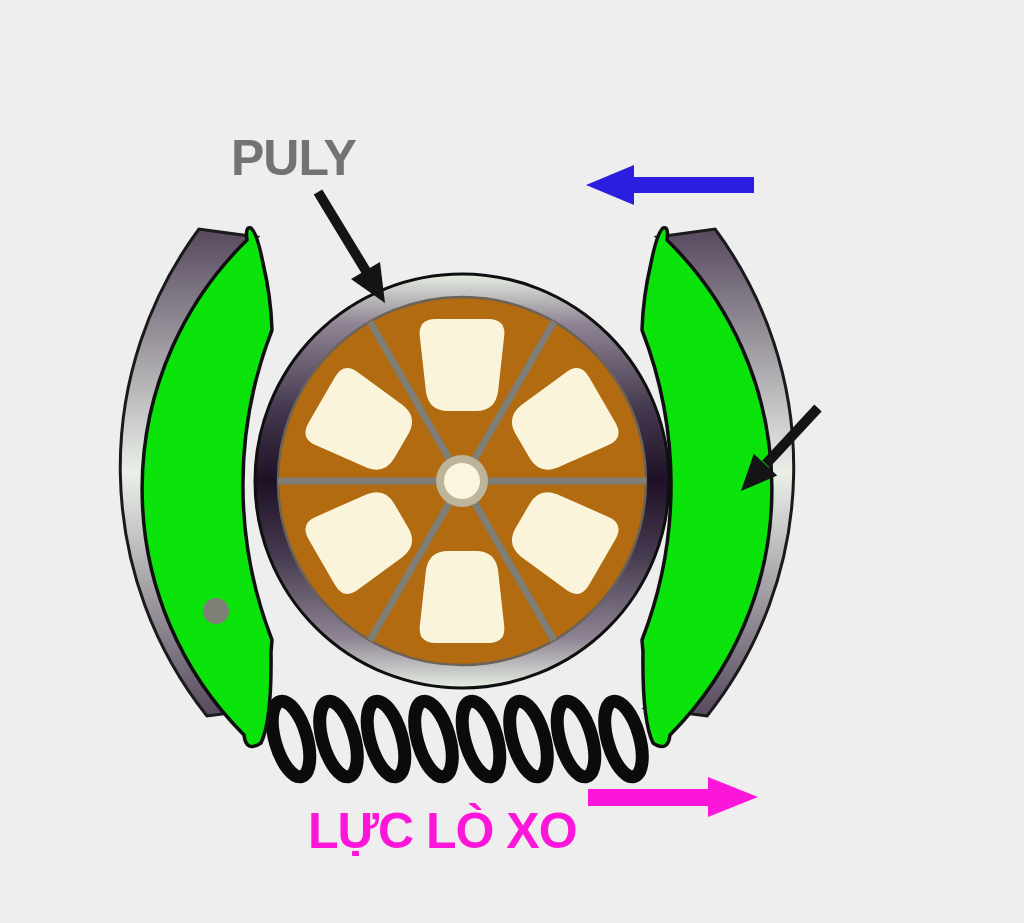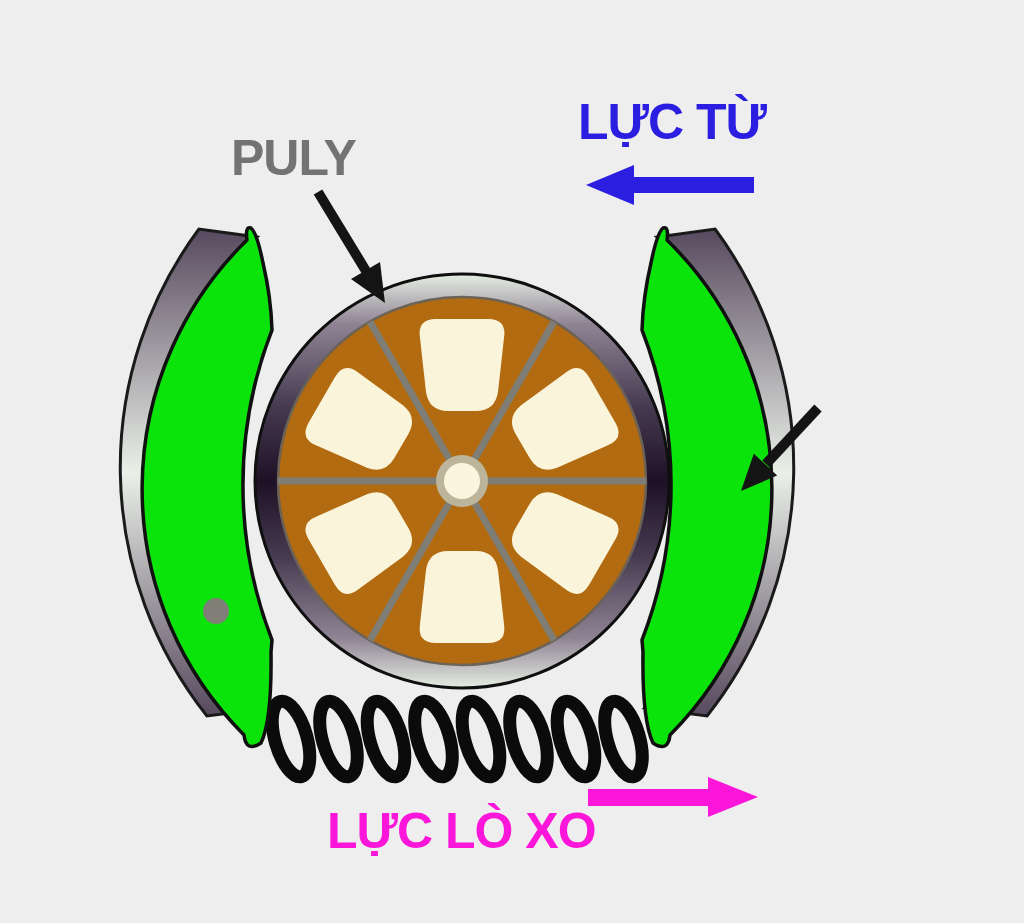--- a/index.html
+++ b/index.html
@@ -16,21 +16,21 @@
     font-weight:bold;
     font-size:50px;
     line-height:1;
     letter-spacing:-1px;
     white-space:nowrap;
     user-select:none;
   }
   #label-puly{left:231px;top:133px;color:#737373;}
   #label-luctu{left:578px;top:97px;color:#2b1ee0;}
   #label-phanh{left:789px;top:348px;color:#161616;}
-  #label-lucloxo{left:327px;top:806px;color:#fb16da;}
+  #label-lucloxo{left:308px;top:806px;color:#fb16da;}
 </style>
 </head>
 <body>
 
 <div class="stage">
 
   <svg width="1024" height="923" viewBox="0 0 1024 923" xmlns="http://www.w3.org/2000/svg" xmlns:xlink="http://www.w3.org/1999/xlink">
 
     <defs>
 
@@ -122,15 +122,14 @@
       <polygon points="586,185 634,165 634,205"></polygon>
     </g>
 
     <g fill="#fb16da">
       <rect x="588" y="789" width="122" height="17"></rect>
       <polygon points="758,797 708,777 708,817"></polygon>
     </g>
   </svg>
 
   <div class="label" id="label-puly">PULY</div>
-  <div class="label" id="label-luctu">LỰC TỪ</div>
   <div class="label" id="label-lucloxo">LỰC LÒ XO</div>
 </div>
 
 </body></html>

